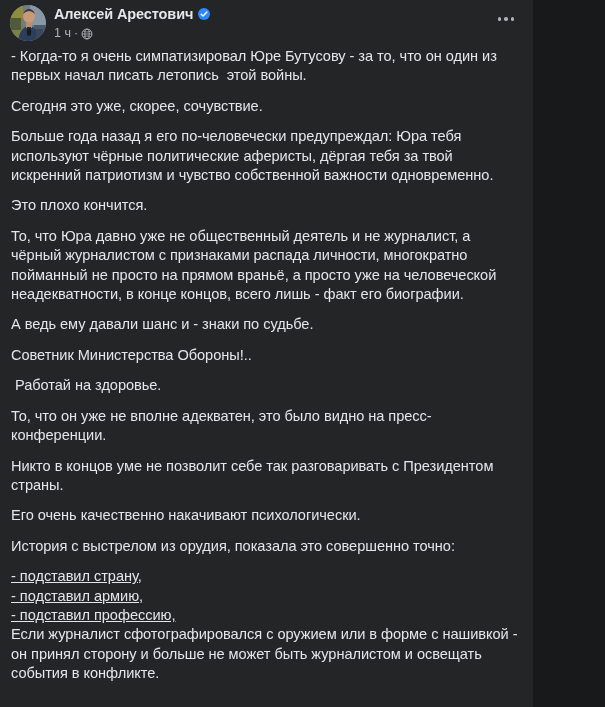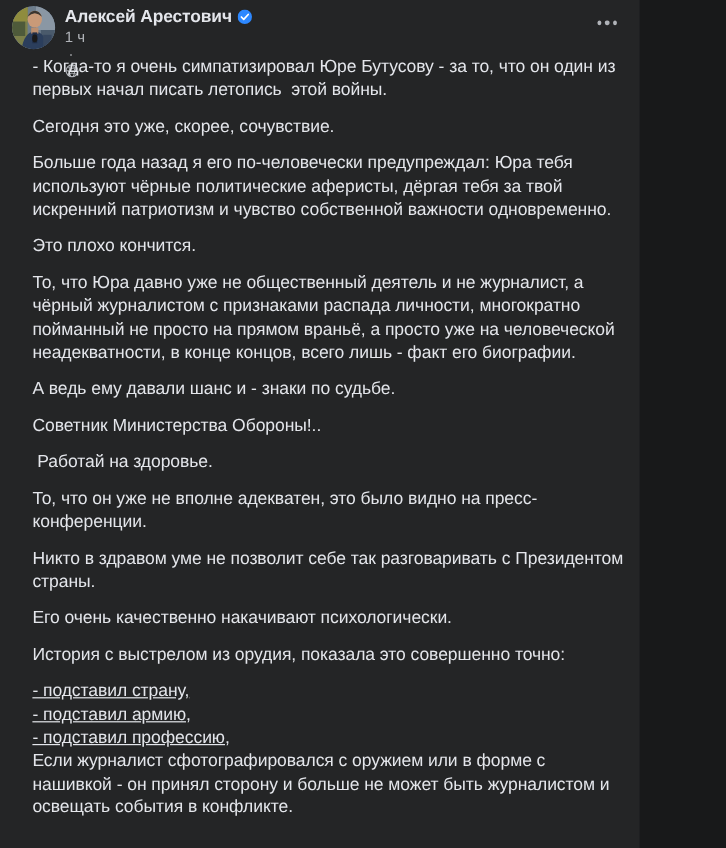--- a/index.html
+++ b/index.html
@@ -62,26 +62,25 @@
     letter-spacing: -0.1px;
     white-space: nowrap;
   }
   .verified-badge {
     margin-left: 5px;
     display: inline-flex;
     align-items: center;
   }
   .meta-row {
     display: flex;
-    align-items: flex-start;
+    align-items: flex-end;
     margin-top: 1px;
     height: 16px;
     color: #b0b3b8;
     font-size: 12.5px;
-    flex-direction: column;
   }
   .meta-sep {
     margin: 0 3px;
     color: #b0b3b8;
     font-size: 12.5px;
   }
   .globe-icon {
     display: inline-flex;
     align-items: center;
     margin-top: 1px;
@@ -109,21 +108,21 @@
 
   
   .post-body {
     padding: 0 11px 0 11px;
     color: #e4e6eb;
     font-size: 14.6px;
     line-height: 19.4px;
     letter-spacing: -0.05px;
   }
   .post-body p {
-    margin: 0 0 11px 16px;
+    margin: 0 0 11px 0;
     white-space: pre-wrap;
     word-wrap: break-word;
   }
   .post-body p.tight {
     margin-bottom: 0;
     text-decoration: underline;
   }
   .post-body p:last-child {
     margin-bottom: 0;
   }
@@ -198,21 +197,21 @@
   <div class="post-body" id="post-body">
       <p>- Когда-то я очень симпатизировал Юре Бутусову - за то, что он один из первых начал писать летопись  этой войны.</p>
       <p>Сегодня это уже, скорее, сочувствие.</p>
       <p>Больше года назад я его по-человечески предупреждал: Юра тебя используют чёрные политические аферисты, дёргая тебя за твой искренний патриотизм и чувство собственной важности одновременно.</p>
       <p>Это плохо кончится.</p>
       <p>То, что Юра давно уже не общественный деятель и не журналист, а чёрный журналистом с признаками распада личности, многократно пойманный не просто на прямом враньё, а просто уже на человеческой неадекватности, в конце концов, всего лишь - факт его биографии.</p>
       <p>А ведь ему давали шанс и - знаки по судьбе.</p>
       <p>Советник Министерства Обороны!..</p>
       <p> Работай на здоровье.</p>
       <p>То, что он уже не вполне адекватен, это было видно на пресс-конференции.</p>
-      <p>Никто в здравом уме не позволит себе так разговаривать с Президентом страны.</p>
+      <p>Никто в концов уме не позволит себе так разговаривать с Президентом страны.</p>
       <p>Его очень качественно накачивают психологически.</p>
       <p>История с выстрелом из орудия, показала это совершенно точно:</p>
       <p class="tight">- подставил страну,</p>
       <p class="tight">- подставил армию,</p>
       <p class="tight">- подставил профессию,</p>
       <p>Если журналист сфотографировался с оружием или в форме с нашивкой - он принял сторону и больше не может быть журналистом и освещать события в конфликте.</p>
     </div>
 
 </div>
 

